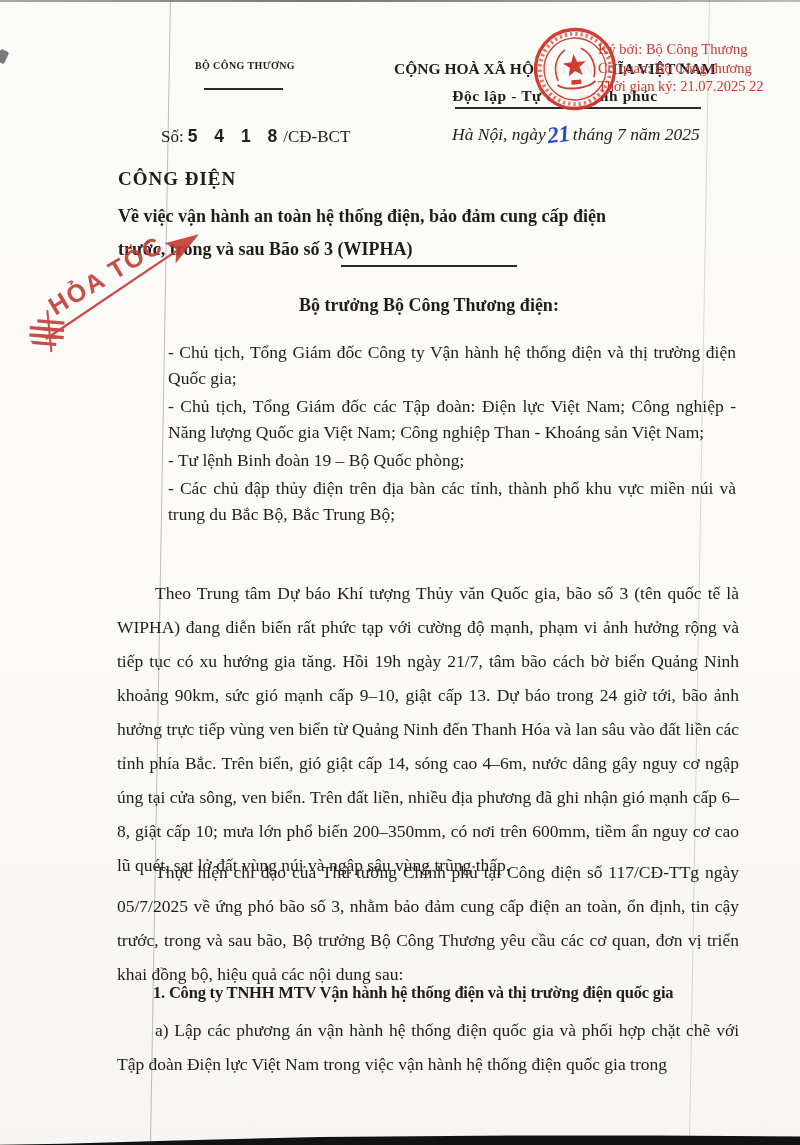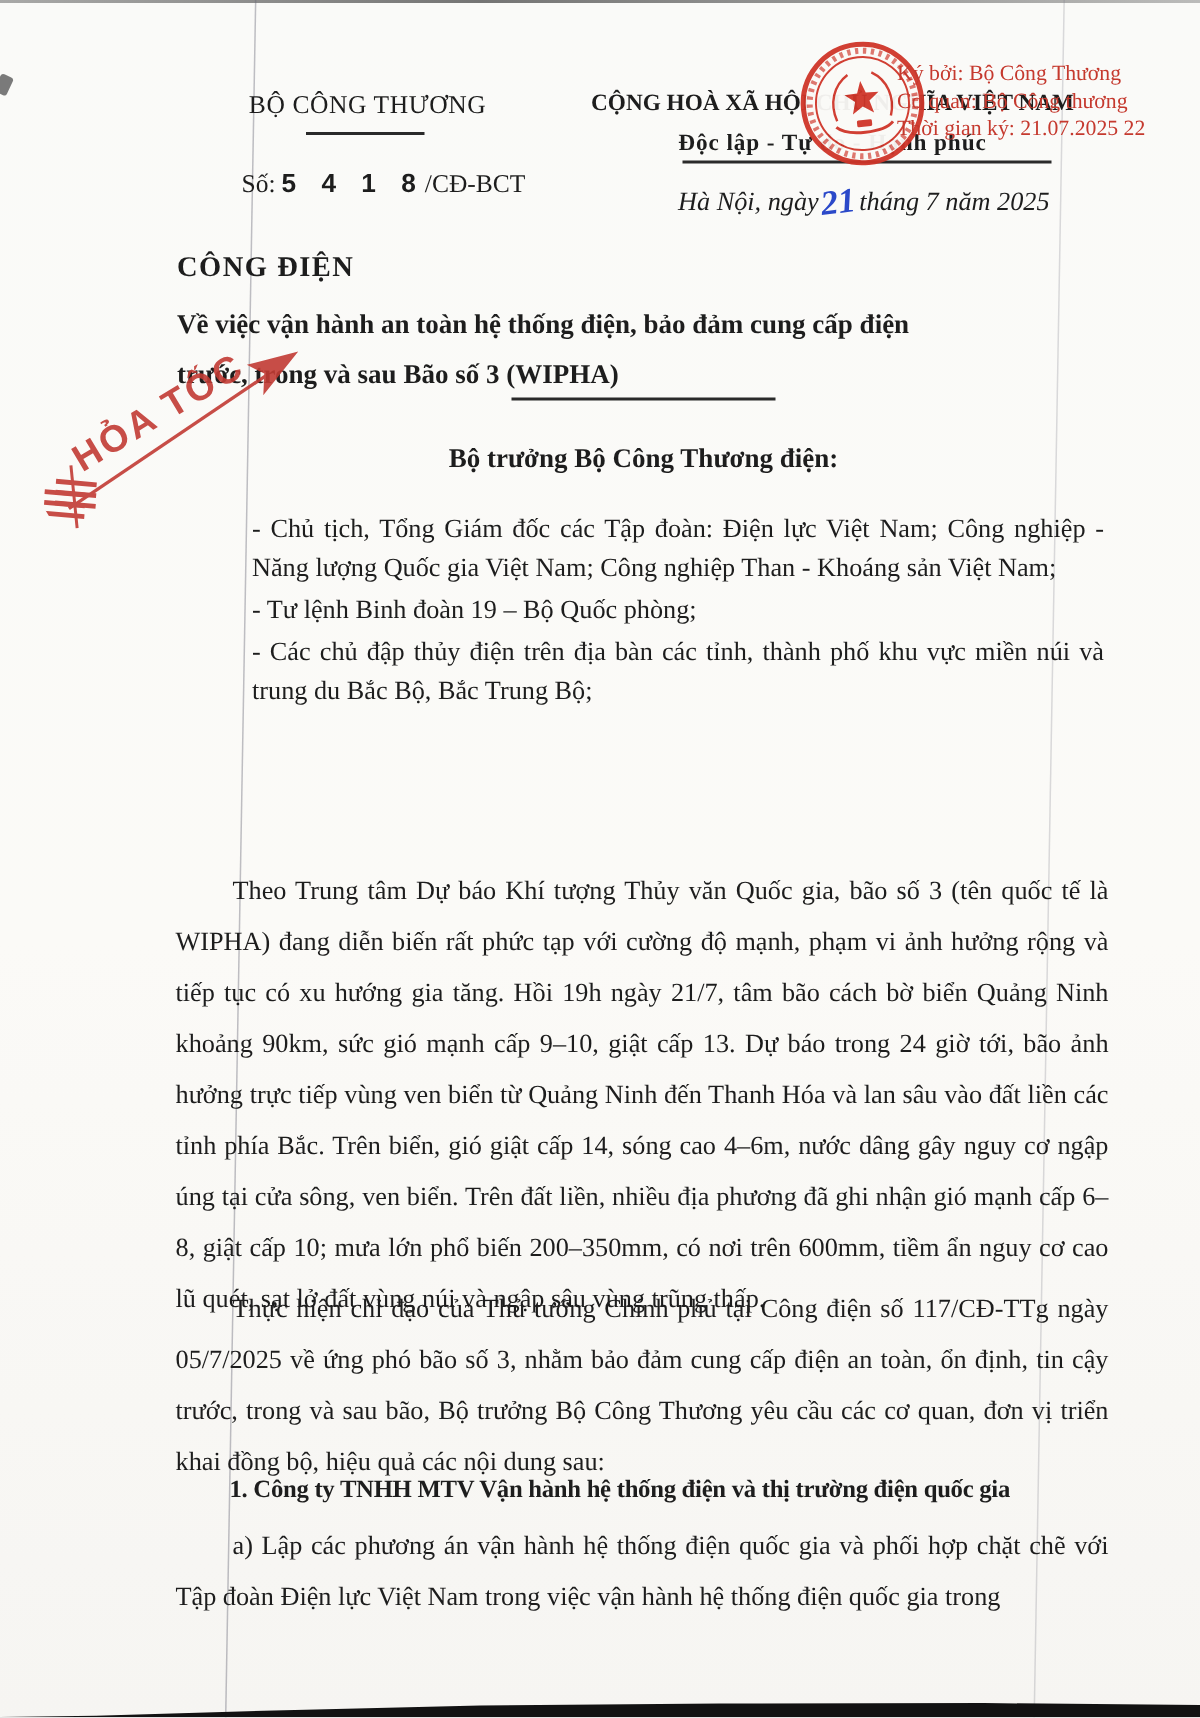--- a/index.html
+++ b/index.html
@@ -15,32 +15,32 @@
     background:linear-gradient(to right,rgba(70,70,70,.45),rgba(60,60,60,.7) 40%,rgba(70,70,70,.35));}
   .fold-line{left:170px;top:-3px;width:1px;height:1155px;background:rgba(105,105,118,.42);
     transform:rotate(1deg);transform-origin:top left;}
   .right-line{left:709px;top:-3px;width:1px;height:1155px;background:rgba(130,130,140,.28);
     transform:rotate(1deg);transform-origin:top left;}
   .bottom-edge{left:0;bottom:0;width:800px;height:12px;background:#121212;
     clip-path:polygon(0 100%,0 97%,8% 90%,22% 62%,40% 34%,60% 22%,82% 20%,100% 30%,100% 100%);}
   .corner-mark{left:-2px;top:50px;width:9px;height:13px;background:#5a5a5a;
     transform:rotate(25deg);border-radius:2px;opacity:.8;}
   
-  .org{left:160px;top:60px;width:170px;text-align:center;font-weight:normal;font-size:17px;
+  .org{left:160px;top:60px;width:170px;text-align:center;font-weight:bold;font-size:10px;
     letter-spacing:.4px;white-space:nowrap;}
   .org-underline{left:204px;top:88px;width:79px;height:1.5px;background:#2a2a2a;}
   .motto1{left:390px;top:60px;width:330px;text-align:center;font-weight:bold;font-size:15.5px;white-space:nowrap;}
   .motto2{left:390px;top:87px;width:330px;text-align:center;font-weight:bold;font-size:15.5px;
     letter-spacing:.6px;white-space:nowrap;}
   .motto-underline{left:455px;top:107px;width:246px;height:1.5px;background:#2a2a2a;}
   .seal{left:533px;top:27px;z-index:3;}
   .seal svg{transform:rotate(-6deg);opacity:.95;}
   .sig{left:598px;top:40px;width:260px;z-index:4;font-size:14.5px;line-height:18.5px;
     color:#c5392e;white-space:nowrap;}
-  .num-line{left:161px;top:112px;font-size:17px;white-space:nowrap;}
+  .num-line{left:161px;top:126px;font-size:17px;white-space:nowrap;}
   .num-digits{font-family:"Liberation Sans","DejaVu Sans",sans-serif;font-weight:600;
     font-size:17.5px;letter-spacing:6px;margin-left:4px;}
   .date-line{left:452px;top:120px;font-size:17.5px;font-style:italic;white-space:nowrap;}
   .hand-day{display:inline-block;color:#2b49c9;font-size:23px;font-weight:bold;
     transform:rotate(-7deg) translateY(2px);margin:0 3px 0 1px;font-style:italic;}
   
   .doc-type{left:118px;top:168px;width:622px;text-align:left;font-weight:bold;font-size:19px;
     letter-spacing:1px;}
   .subject{left:118px;top:200px;width:622px;text-align:left;font-weight:bold;font-size:18px;
     line-height:33px;}
@@ -123,20 +123,21 @@
           <path d="M8 36 L30 52"></path>
       </g>
       <path d="M30 20 L12 58" stroke="#c23b34" stroke-width="2"></path>
     </svg>
     <div class="urgent-text">HỎA TỐC</div>
   </div>
 
   <div class="abs salutation">Bộ trưởng Bộ Công Thương điện:</div>
 
   <div class="abs recipients">
+    <p>- Chủ tịch, Tổng Giám đốc Công ty Vận hành hệ thống điện và thị trường điện Quốc gia;</p>
     <p>- Chủ tịch, Tổng Giám đốc các Tập đoàn: Điện lực Việt Nam; Công nghiệp - Năng lượng Quốc gia Việt Nam; Công nghiệp Than - Khoáng sản Việt Nam;</p>
     <p>- Tư lệnh Binh đoàn 19 – Bộ Quốc phòng;</p>
     <p>- Các chủ đập thủy điện trên địa bàn các tỉnh, thành phố khu vực miền núi và trung du Bắc Bộ, Bắc Trung Bộ;</p>
   </div>
 
   <p class="abs para p1">Theo Trung tâm Dự báo Khí tượng Thủy văn Quốc gia, bão số 3 (tên quốc tế là WIPHA) đang diễn biến rất phức tạp với cường độ mạnh, phạm vi ảnh hưởng rộng và tiếp tục có xu hướng gia tăng. Hồi 19h ngày 21/7, tâm bão cách bờ biển Quảng Ninh khoảng 90km, sức gió mạnh cấp 9–10, giật cấp 13. Dự báo trong 24 giờ tới, bão ảnh hưởng trực tiếp vùng ven biển từ Quảng Ninh đến Thanh Hóa và lan sâu vào đất liền các tỉnh phía Bắc. Trên biển, gió giật cấp 14, sóng cao 4–6m, nước dâng gây nguy cơ ngập úng tại cửa sông, ven biển. Trên đất liền, nhiều địa phương đã ghi nhận gió mạnh cấp 6–8, giật cấp 10; mưa lớn phổ biến 200–350mm, có nơi trên 600mm, tiềm ẩn nguy cơ cao lũ quét, sạt lở đất vùng núi và ngập sâu vùng trũng thấp.</p>
   <p class="abs para p2">Thực hiện chỉ đạo của Thủ tướng Chính phủ tại Công điện số 117/CĐ-TTg ngày 05/7/2025 về ứng phó bão số 3, nhằm bảo đảm cung cấp điện an toàn, ổn định, tin cậy trước, trong và sau bão, Bộ trưởng Bộ Công Thương yêu cầu các cơ quan, đơn vị triển khai đồng bộ, hiệu quả các nội dung sau:</p>
   <div class="abs h1">1. Công ty TNHH MTV Vận hành hệ thống điện và thị trường điện quốc gia</div>
   <p class="abs para p3">a) Lập các phương án vận hành hệ thống điện quốc gia và phối hợp chặt chẽ với Tập đoàn Điện lực Việt Nam trong việc vận hành hệ thống điện quốc gia trong</p>
 

